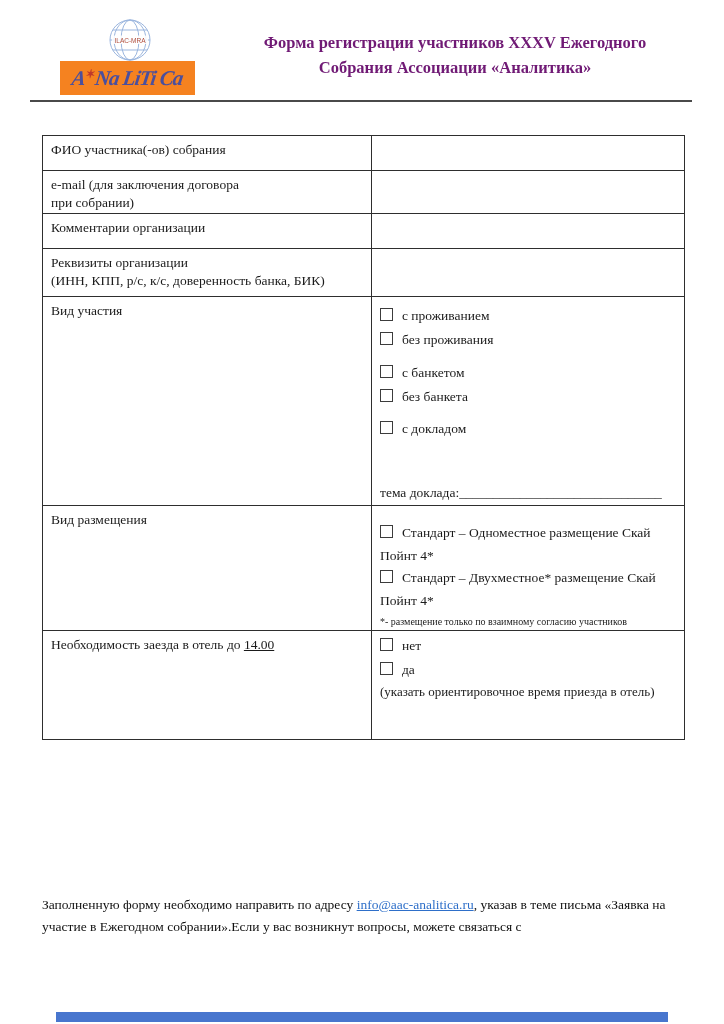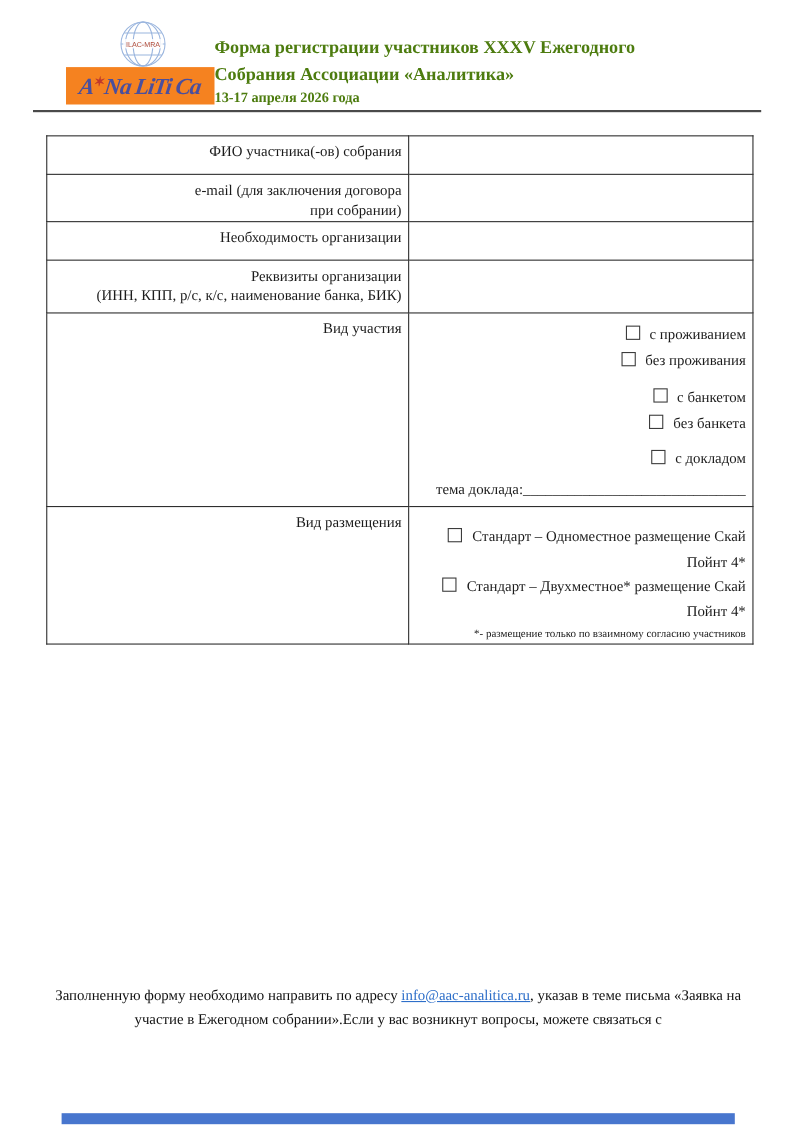--- a/index.html
+++ b/index.html
@@ -12,51 +12,51 @@
   .logo-band{
     position:absolute;left:60px;top:61px;width:135px;height:34px;
     background:#F58220;display:flex;align-items:center;justify-content:center;
   }
   .wordmark{
     font-style:italic;font-weight:bold;font-size:21px;color:#4a4f9e;
     transform:skewX(-8deg);white-space:nowrap;letter-spacing:-1px;
   }
   .wordmark .star{color:#c0392b;font-size:12px;vertical-align:7px;font-style:normal;letter-spacing:0;}
   .title-block{
-    position:absolute;left:195px;top:30px;width:520px;
-    font-weight:bold;font-size:16.5px;line-height:25px;color:#4d7c0f;
+    position:absolute;left:195px;top:30px;width:520px;text-align:center;
+    font-weight:bold;font-size:16.5px;line-height:25px;color:#701a75;
   }
   .title-block .date-line{font-size:13px;line-height:17px;}
   .header-rule{position:absolute;left:30px;top:100px;width:662px;border-top:2px solid #4a4a4a;}
   
   table.form{
-    position:absolute;left:42px;top:123px;width:642px;
-    border-collapse:collapse;table-layout:fixed;text-align:right;
+    position:absolute;left:42px;top:135px;width:642px;
+    border-collapse:collapse;table-layout:fixed;
   }
   table.form td{
     border:1.5px solid #2e2e2e;vertical-align:top;
     font-size:13.5px;line-height:17.5px;padding:5px 6px 2px 8px;
   }
   td.vmid{vertical-align:middle;}
-  .opt{line-height:24px;white-space:nowrap;margin-left:21px;}
+  .opt{line-height:24px;white-space:nowrap;}
   .cb{
     display:inline-block;width:11px;height:11px;border:1.4px solid #3c3c3c;
     margin-right:9px;vertical-align:-1px;background:#fff;
   }
   .spacer9{height:9px;} .spacer8{height:8px;} .spacer6{height:6px;}
   .cell-participation{padding-top:7px !important;}
   .cell-accommodation{padding-top:16px !important;line-height:22.5px !important;}
   .cell-accommodation .note{font-size:10px;line-height:13px;margin-top:3px;}
   .cell-arrival{padding-top:3px !important;line-height:22.5px !important;}
   .cell-arrival .hint{font-size:13px;line-height:20px;}
   .u{text-decoration:underline;}
-  .topic-line{line-height:20px;}
+  .topic-line{line-height:20px;margin-top:36px;}
   
   .footer-text{
-    position:absolute;left:42px;top:894px;width:640px;text-align:center;
+    position:absolute;left:42px;top:894px;width:640px;text-align:left;
     font-size:13.5px;line-height:22px;color:#111;
   }
   .email-link{color:#2e6fc9;text-decoration:underline;cursor:pointer;}
   .bottom-bar{position:absolute;left:56px;top:1012px;width:612px;height:10px;background:#4876CE;}
 </style>
 </head>
 <body>
 
 <div class="logo-globe">
   <svg width="46" height="46" viewBox="0 0 46 46">
@@ -73,21 +73,20 @@
   </svg>
 </div>
 
 <div class="logo-band">
   <span class="wordmark"><span>A</span><span class="star">✶</span><span>Na LiTi Ca</span></span>
 </div>
 
 <div class="title-block">
   <div>Форма регистрации участников XXXV Ежегодного</div>
   <div>Собрания Ассоциации «Аналитика»</div>
-  <div class="date-line">13-17 апреля 2026 года</div>
 </div>
 
 <div class="header-rule"></div>
 
 <table class="form">
   <colgroup>
       <col style="width:329px">
       <col style="width:313px">
     </colgroup>
 
@@ -104,31 +103,31 @@
     <td>
       <div>e-mail (для заключения договора</div>
       <div>при собрании)</div>
     </td>
     <td></td>
   </tr>
 
 
   <tr style="height:35px">
     <td>
-          <div>Необходимость организации</div>
+          <div>Комментарии организации</div>
         </td>
     <td></td>
   </tr>
 
 
 
   <tr style="height:48px">
     <td>
       <div>Реквизиты организации</div>
-      <div>(ИНН, КПП, р/с, к/с, наименование банка, БИК)</div>
+      <div>(ИНН, КПП, р/с, к/с, доверенность банка, БИК)</div>
     </td>
     <td></td>
   </tr>
 
   <tr style="height:176px">
     <td class="vmid">
           <div>Вид участия</div>
         </td>
     <td class="cell-participation">
       <div class="opt"><span class="cb"></span><span>с проживанием</span></div>
@@ -147,19 +146,29 @@
     <td class="vmid">
           <div>Вид размещения</div>
         </td>
     <td class="cell-accommodation">
       <div><span class="cb"></span><span>Стандарт – Одноместное размещение  Скай Пойнт 4*</span></div>
       <div><span class="cb"></span><span>Стандарт – Двухместное* размещение Скай Пойнт 4*</span></div>
       <div class="note">*- размещение только по взаимному согласию участников</div>
     </td>
   </tr>
 
+  <tr style="height:109px">
+    <td class="vmid">
+      <div><span>Необходимость заезда в отель до </span><span class="u">14.00</span></div>
+    </td>
+    <td class="cell-arrival">
+      <div class="opt"><span class="cb"></span><span>нет</span></div>
+      <div class="opt"><span class="cb"></span><span>да</span></div>
+      <div class="hint">(указать ориентировочное время приезда в отель)</div>
+    </td>
+  </tr>
 
 </tbody>
   </table>
 
 <div class="footer-text"><span>Заполненную форму необходимо направить по адресу </span><span class="email-link">info@aac-analitica.ru</span><span>, указав в теме письма «Заявка на участие в Ежегодном собрании».Если у вас возникнут вопросы, можете связаться с</span></div>
 
 <div class="bottom-bar"></div>
 
 </body></html>

